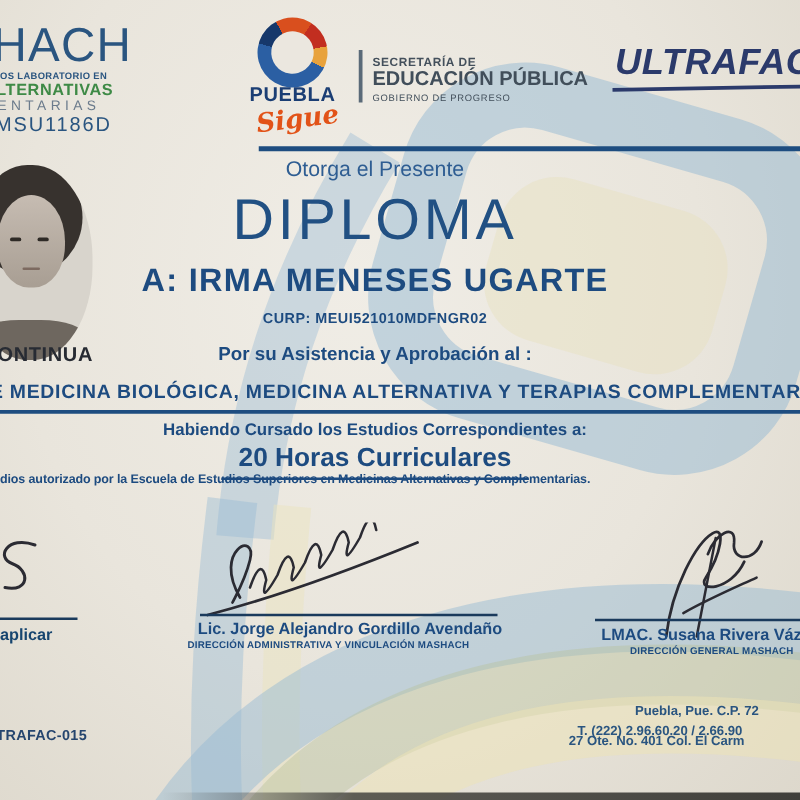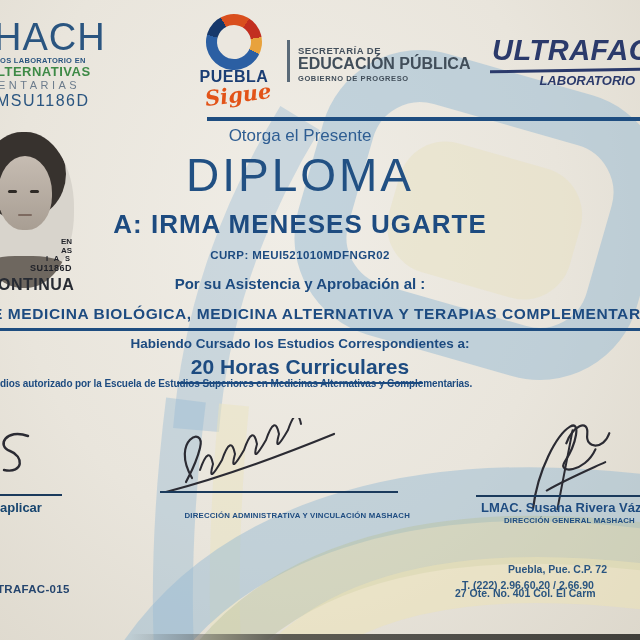--- a/index.html
+++ b/index.html
@@ -27,21 +27,21 @@
     background:conic-gradient(from 210deg,#2b5fa3 0 25%,#16386b 25% 38%,#d94f1e 38% 55%,#c22e20 55% 68%,#e8a23c 68% 78%,#2b5fa3 78% 100%);
     transform:rotate(-15deg);}
   .puebla-ring::after{content:"";position:absolute;inset:11px;border-radius:50%;background:#ebe7df;}
   .puebla-word{left:188px;top:68px;width:92px;text-align:center;font-size:16px;font-weight:800;color:#1b3e74;letter-spacing:.5px;}
   .puebla-script{left:196px;top:82px;width:84px;text-align:center;font-family:"DejaVu Serif",serif;font-style:italic;font-weight:700;font-size:21px;color:#e25318;transform:rotate(-7deg);}
 
   
   .sep-divider{left:287px;top:40px;width:2.5px;height:42px;background:#5a6a78;}
   .sep1{left:298px;top:45px;font-size:9.5px;font-weight:600;color:#44505c;letter-spacing:.5px;}
   .sep2{left:298px;top:55px;font-size:16px;font-weight:700;color:#414e5a;}
-  .sep3{left:298px;top:74px;font-size:7.5px;font-weight:700;color:#414e5a;letter-spacing:.6px;}
+  .sep3{left:298px;top:74px;font-size:7.5px;font-weight:400;color:#414e5a;letter-spacing:.6px;}
 
   
   .ultra-word{left:492px;top:34px;font-size:29px;font-weight:800;font-style:italic;color:#2b3a6b;letter-spacing:.5px;}
   .ultra-line{left:490px;top:69px;width:152px;height:3px;background:#2b3a6b;transform:rotate(-1deg);}
   .ultra-sub{left:505px;top:73px;width:130px;text-align:right;font-size:13px;font-weight:700;font-style:italic;color:#2b3a6b;}
 
   
   .hdr-rule{left:207px;top:117px;right:0;height:4px;background:#1e4d80;}
 
   
@@ -72,21 +72,21 @@
   .para1{left:0px;top:387px;font-size:12.5px;font-weight:700;color:#1d4b80;white-space:nowrap;letter-spacing:-.1px;}
   .para2{left:0px;top:378px;font-size:10px;font-weight:700;color:#1d4b80;white-space:nowrap;letter-spacing:-.1px;}
 
   
   .sig-line{height:2px;background:#1a3a5c;}
   .sig-left-line{left:0;top:494px;width:62px;}
   .sig-center-line{left:160px;top:491px;width:238px;}
   .sig-right-line{left:476px;top:495px;width:166px;}
   .sig-left-name{left:0px;top:500px;font-size:13px;font-weight:700;color:#17456f;}
   .sig-center-name{left:150px;top:495px;width:260px;text-align:center;font-size:13px;font-weight:700;color:#1d4b80;}
-  .sig-center-title{left:150px;top:511px;width:260px;text-align:right;font-size:7.8px;font-weight:700;color:#1d4b80;letter-spacing:.2px;}
+  .sig-center-title{left:150px;top:511px;width:260px;text-align:left;font-size:7.8px;font-weight:700;color:#1d4b80;letter-spacing:.2px;}
   .sig-right-name{left:481px;top:500px;font-size:13px;font-weight:700;color:#1d4b80;white-space:nowrap;}
   .sig-right-title{left:504px;top:516px;font-size:7.8px;font-weight:700;color:#1d4b80;letter-spacing:.2px;white-space:nowrap;}
 
   
   .folio{left:-3px;top:583px;font-size:11.5px;font-weight:700;color:#25456e;letter-spacing:.3px;}
   .addr{font-size:10.5px;font-weight:700;color:#2a5580;white-space:nowrap;}
   .addr1{left:455px;top:547px;margin-top:40px;}
   .addr2{left:508px;top:563px;}
   .addr3{left:462px;top:579px;}
 
@@ -121,37 +121,30 @@
   <div class="abs z2 puebla-word">PUEBLA</div>
   <div class="abs z3 puebla-script">Sigue</div>
 
   <div class="abs z2 sep-divider"></div>
   <div class="abs z2 sep1">SECRETARÍA DE</div>
   <div class="abs z2 sep2">EDUCACIÓN PÚBLICA</div>
   <div class="abs z2 sep3">GOBIERNO DE PROGRESO</div>
 
   <div class="abs z2 ultra-word">ULTRAFAC</div>
   <div class="abs z2 ultra-line"></div>
-  <div class="abs z2 ultra-sub">LABORATORIO</div>
 
   <div class="abs z2 hdr-rule"></div>
 
   <div class="abs z2 photo">
     <div class="hair"></div>
     <div class="face"></div>
     <div class="eye" style="top:58px;left:34px;"></div>
     <div class="eye" style="top:58px;left:56px;"></div>
     <div class="mouth"></div>
     <div class="shoulders"></div>
-  </div>
-  <div class="abs z3 stamp">
-    <div class="s1">EN</div>
-    <div class="s2">AS</div>
-    <div class="s3">I A S</div>
-    <div class="s4">SU1186D</div>
   </div>
   <div class="abs z3 photo-caption">ONTINUA</div>
 
   <div class="abs z2 ctr presents">Otorga el Presente</div>
   <div class="abs z2 ctr title">DIPLOMA</div>
   <div class="abs z2 ctr recipient">A: IRMA MENESES UGARTE</div>
   <div class="abs z2 ctr curp">CURP: MEUI521010MDFNGR02</div>
   <div class="abs z2 ctr reason">Por su Asistencia y Aprobación al :</div>
 
   <div class="abs z2 course">E MEDICINA BIOLÓGICA, MEDICINA ALTERNATIVA Y TERAPIAS COMPLEMENTARIAS</div>
@@ -176,20 +169,21 @@
     <path d="M64,28 C72,12 90,6 86,22 C82,36 100,40 108,24" fill="none" stroke="#2b2b33" stroke-width="2.2" stroke-linecap="round"></path>
     <path d="M72,16 L46,92" fill="none" stroke="#2b2b33" stroke-width="2" stroke-linecap="round"></path>
     <path d="M38,72 C58,64 80,58 100,52" fill="none" stroke="#2b2b33" stroke-width="2" stroke-linecap="round"></path>
   </svg>
 
   <div class="abs z2 sig-line sig-left-line"></div>
   <div class="abs z2 sig-line sig-center-line"></div>
   <div class="abs z2 sig-line sig-right-line"></div>
 
   <div class="abs z2 sig-left-name">aplicar</div>
+  <div class="abs z2 sig-center-name">Lic. Jorge Alejandro Gordillo Avendaño</div>
   <div class="abs z2 sig-center-title">DIRECCIÓN ADMINISTRATIVA Y VINCULACIÓN MASHACH</div>
   <div class="abs z2 sig-right-name">LMAC. Susana Rivera Vázq</div>
   <div class="abs z2 sig-right-title">DIRECCIÓN GENERAL MASHACH</div>
 
   <div class="abs z2 folio">TRAFAC-015</div>
   <div class="abs z2 addr addr1">27 Ote. No. 401 Col. El Carm</div>
   <div class="abs z2 addr addr2">Puebla, Pue. C.P. 72</div>
   <div class="abs z2 addr addr3">T. (222) 2.96.60.20 / 2.66.90</div>
 
   <div class="abs table-edge"></div>

